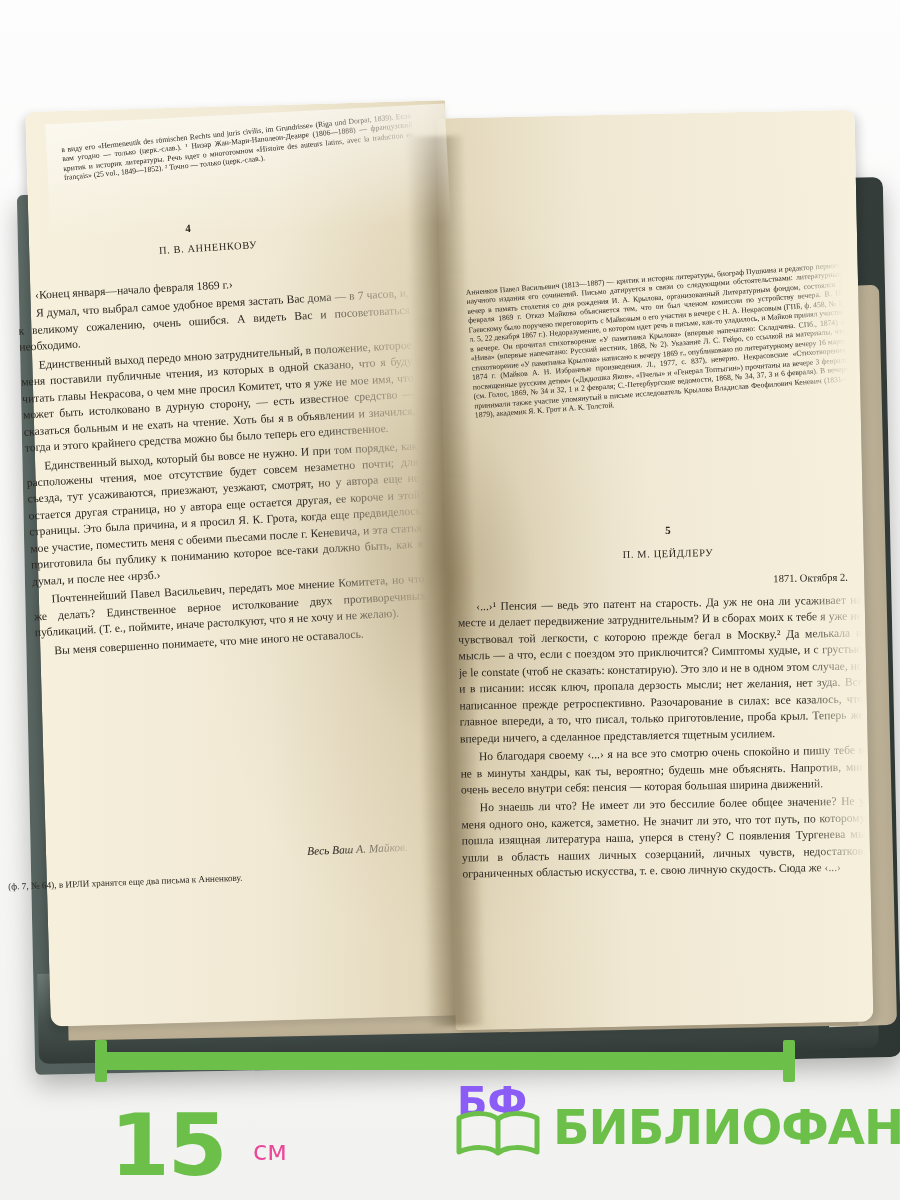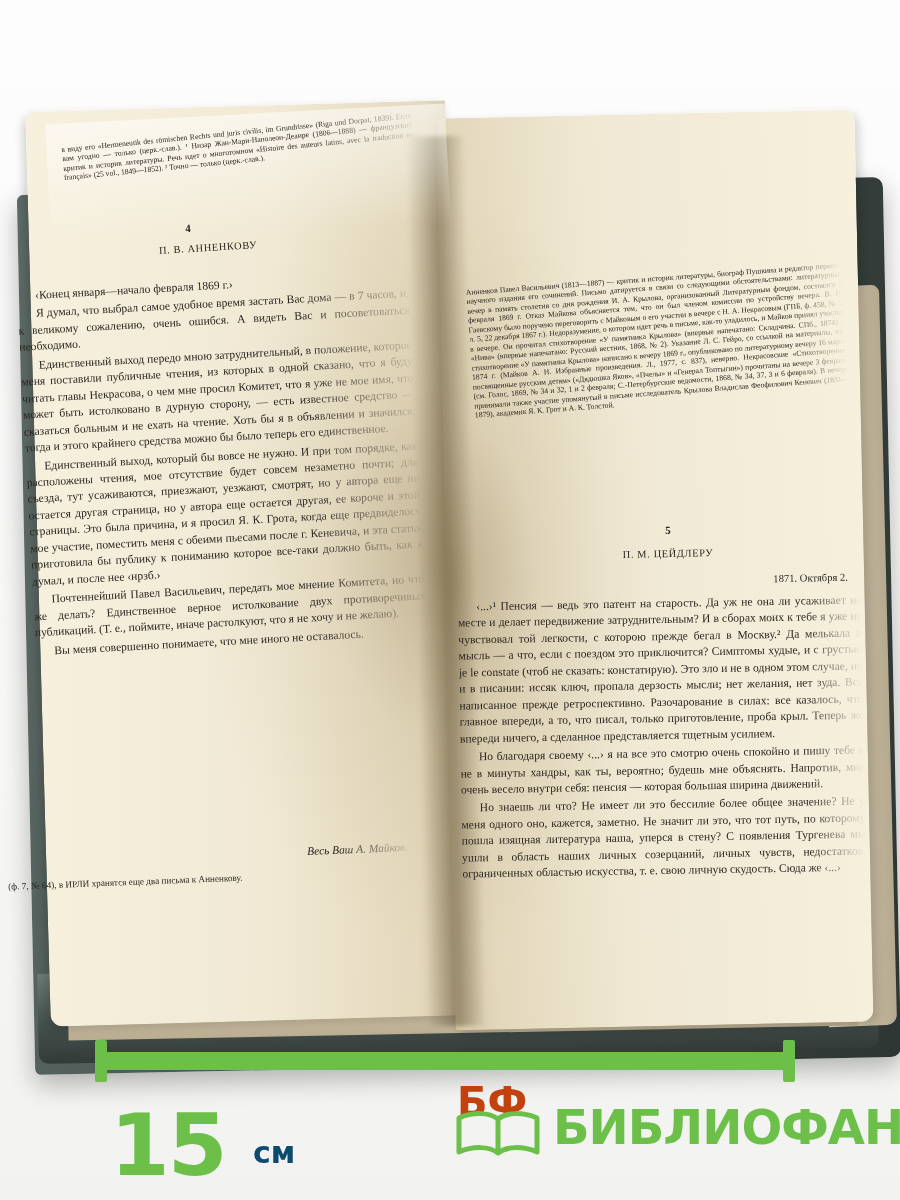--- a/index.html
+++ b/index.html
@@ -235,24 +235,24 @@
     font-weight: 700;
     font-size: 86px;
     letter-spacing: -2px;
     line-height: 1;
     margin-top: 24px;
   }
   .scale-unit {
     position: absolute;
     left: 253px;
     top: 1138px;
-    color: #0c4a6e;
+    color: #ec4899;
     font-family: "DejaVu Sans", sans-serif;
-    font-weight: 700;
-    font-size: 30px;
+    font-weight: 400;
+    font-size: 26px;
     line-height: 1;
   }
 
   
   .brand {
     position: absolute;
     left: 455px;
     top: 1082px;
     display: flex;
     align-items: center;
@@ -260,21 +260,21 @@
   }
   .brand-mark {
     position: relative;
     width: 86px;
     height: 76px;
   }
   .brand-bf {
     position: absolute;
     left: 2px;
     top: 0px;
-    color: #c2410c;
+    color: #8b5cf6;
     font-family: "DejaVu Sans", sans-serif;
     font-weight: 700;
     font-size: 40px;
     line-height: 1;
   }
   .brand-book {
     position: absolute;
     left: 0px;
     top: 28px;
     width: 86px;

